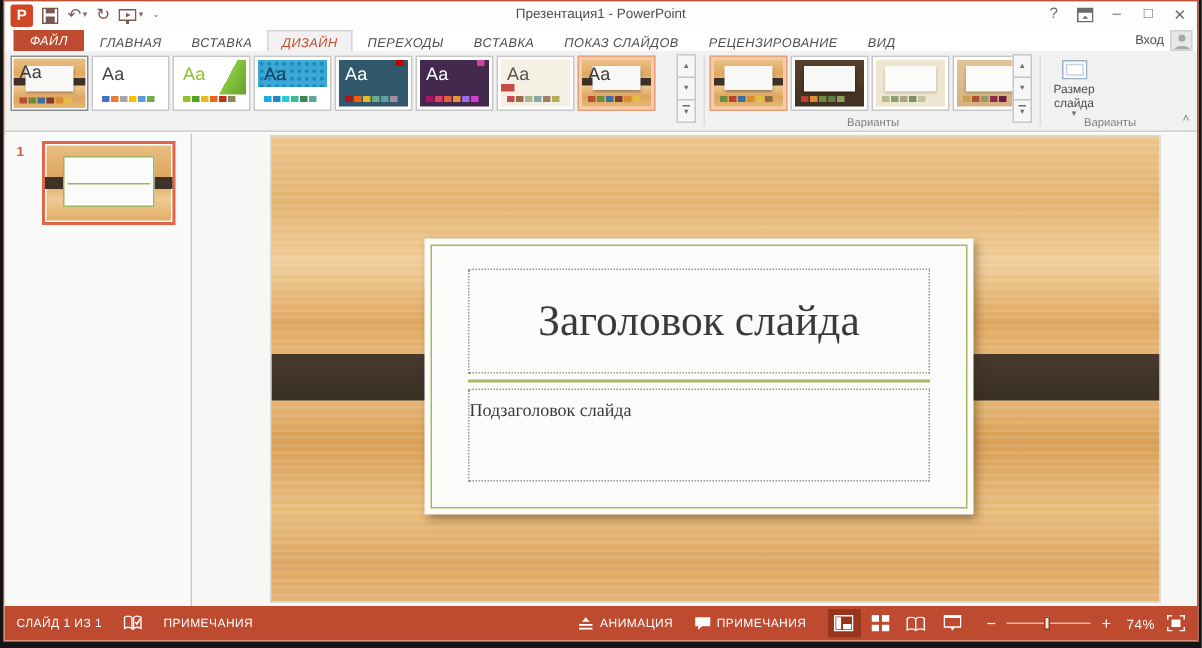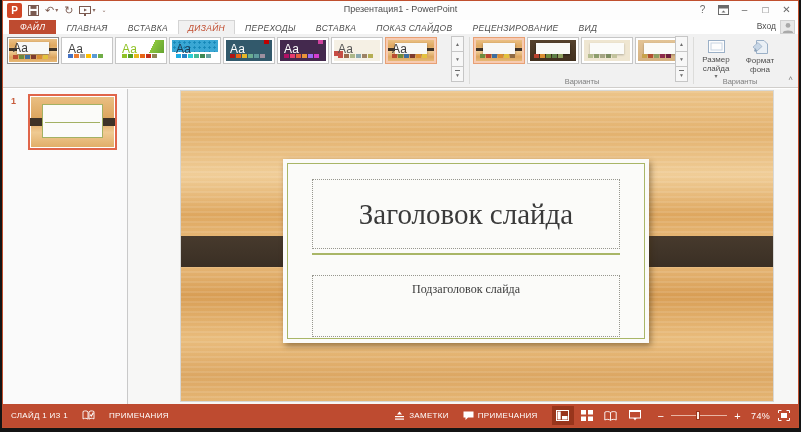--- a/index.html
+++ b/index.html
@@ -30,21 +30,21 @@
   .avatar { position:absolute; right:3px; top:19px; width:15px; height:14px; background:#E8E8E8;
             border:1px solid #D0D0D0; display:flex; align-items:flex-end; justify-content:center; overflow:hidden; }
   .avatar svg { display:block; }
 
   
   .ribbon { position:absolute; left:0; top:33px; right:0; height:54px; background:#F1F1F1; border-bottom:1px solid #D0CECB; }
   .rgroup { position:absolute; top:0; bottom:0; }
   .rgroup .glabel { position:absolute; left:0; right:0; bottom:1px; text-align:center; font-size:7.5px; color:#7E7E7E; }
   .gsep { position:absolute; top:3px; bottom:3px; width:1px; background:#DCDCDA; }
   .cells { position:absolute; left:0; top:3px; display:flex; gap:2px; }
-  .cell { width:52px; height:27px; background:#FFFFFF; border:1px solid #C6C6C6; position:relative; padding:2px; }
+  .cell { width:52px; height:37px; background:#FFFFFF; border:1px solid #C6C6C6; position:relative; padding:2px; }
   .cell .timg { position:absolute; inset:2px; overflow:hidden; background:#fff; }
   .cell.current { padding:0; border:1px solid #8A8A8A; }
   .cell.current .timg { inset:1px; }
   .cell.hl { background:#F7CBB2; border-color:#E8A074; }
   .aa { position:absolute; top:2px; left:4px; font-size:12px; z-index:3; font-family:"Liberation Sans",sans-serif; }
   .sw { position:absolute; left:4px; bottom:3px; display:flex; gap:1px; z-index:3; }
   .sw i { width:5px; height:4px; display:block; }
   
   .timg.wood { background:linear-gradient(180deg,#EAC084 0%,#DFA860 30%,#EFCA92 55%,#DCA55E 80%,#E7B874 100%); }
   .timg.wood::before { content:""; position:absolute; left:0; right:0; top:38%; height:16%; background:#3E3227; }
@@ -86,21 +86,21 @@
        linear-gradient(180deg,#ECC489 0%,#E3B26F 14%,#F0CD97 27%,#DEA75F 40%,#EBC083 52%,#D89E55 66%,#E9BC7C 80%,#DCA763 92%,#E5B573 100%);
      box-shadow:0 0 0 1px #D8D8D6; }
   .band { position:absolute; left:0; right:0; top:145px; height:31px; background:linear-gradient(180deg,#473A2D,#3A2F24); }
   .card { position:absolute; left:102px; width:366px; top:68px; height:184px; background:#FBFBF9;
           box-shadow:2px 3px 6px rgba(60,40,10,.45); }
   .card::before { content:""; position:absolute; inset:4px; border:1px solid #A9B667; pointer-events:none; }
   .ph { position:absolute; left:29px; right:29px; border:1px dotted #97978F; }
   .ph-title { top:20px; height:70px; display:flex; align-items:center; justify-content:center;
               font-family:"Liberation Serif", serif; font-size:29px; color:#3A3A3A; }
   .greenline { position:absolute; left:29px; right:29px; top:94px; height:2px; background:#A9B667; }
-  .ph-sub { top:116px; height:62px; text-align:center; padding-top:6px;
+  .ph-sub { top:100px; height:62px; text-align:left; padding-top:6px;
             font-family:"Liberation Serif", serif; font-size:12px; color:#3A3A3A; }
 
   
   .statusbar { position:absolute; left:0; right:0; bottom:0; height:23px; background:#BE4B30; color:#FFFFFF;
                display:flex; align-items:center; font-size:8px; letter-spacing:.3px; }
   .sb-item { display:flex; align-items:center; gap:4px; margin-left:14px; white-space:nowrap; }
   .sb-item:first-child { margin-left:8px; }
   .sb-right { margin-left:auto; display:flex; align-items:center; }
   .viewbtn { width:22px; height:19px; display:flex; align-items:center; justify-content:center; margin-left:2px; }
   .viewbtn.pressed { background:#98351C; }
@@ -370,28 +370,20 @@
 
     <div class="rgroup" style="left:692px; width:90px;">
       <div class="bigbtn" style="left:2px;">
         <svg width="17" height="13" viewBox="0 0 17 13">
           <rect x="0.5" y="0.5" width="16" height="12" fill="#FDFDFD" stroke="#9BB0C7"></rect>
           <rect x="3" y="3" width="11" height="7" fill="none" stroke="#C8D4E2"></rect>
         </svg>
         <span>Размер слайда</span>
         <span class="dd" style="font-size:6px;color:#6E6E6E;">▾</span>
       </div>
-      <div class="bigbtn" style="left:46px;">
-        <svg width="16" height="14" viewBox="0 0 16 14">
-          <path d="M4.5 0.5 H12 L15.5 4 V13.5 H4.5 Z" fill="#EAF0F6" stroke="#9BB0C7"></path>
-          <path d="M1 7 L6 2.5 L10 6.5 L5 11 Z" fill="#C7D6E6" stroke="#8AA0B8" stroke-width="0.6"></path>
-          <path d="M2.2 10.5 C2.2 9.3 3.4 8.2 3.4 8.2 C3.4 8.2 4.6 9.3 4.6 10.5 A1.2 1.2 0 0 1 2.2 10.5 Z" fill="#8AA0B8"></path>
-        </svg>
-        <span>Формат фона</span>
-      </div>
       <div class="glabel">Варианты</div>
     </div>
     <div class="collapse">˄</div>
   </div>
 
   <div class="main">
     <div class="thumbpanel">
       <div class="slide-num">1</div>
       <div class="mini">
         <div class="minibox"></div>
@@ -424,21 +416,21 @@
       <span>ПРИМЕЧАНИЯ</span>
     </div>
 
     <div class="sb-right">
       <div class="sb-item">
         <svg width="11" height="10" viewBox="0 0 11 10">
           <path d="M5.5 0.5 L8 3.5 H3 Z" fill="#FFFFFF"></path>
           <rect x="1" y="5" width="9" height="1.2" fill="#FFFFFF"></rect>
           <rect x="1" y="7.5" width="9" height="1.2" fill="#FFFFFF"></rect>
         </svg>
-        <span>ЗАМЕТКИ</span>
+        <span>АНИМАЦИЯ</span>
       </div>
       <div class="sb-item">
         <svg width="11" height="10" viewBox="0 0 11 10">
           <path d="M0.5 0.5 H10.5 V6.5 H5 L2.5 9 V6.5 H0.5 Z" fill="#FFFFFF"></path>
         </svg>
         <span>ПРИМЕЧАНИЯ</span>
       </div>
 
       <div class="viewbtn pressed" style="margin-left:14px;">
         <svg width="13" height="11" viewBox="0 0 13 11">

